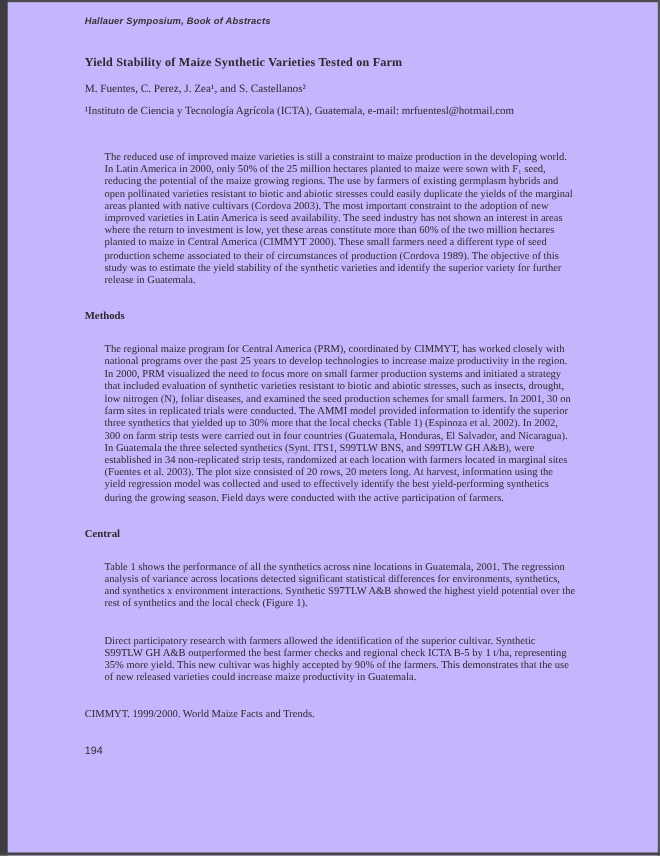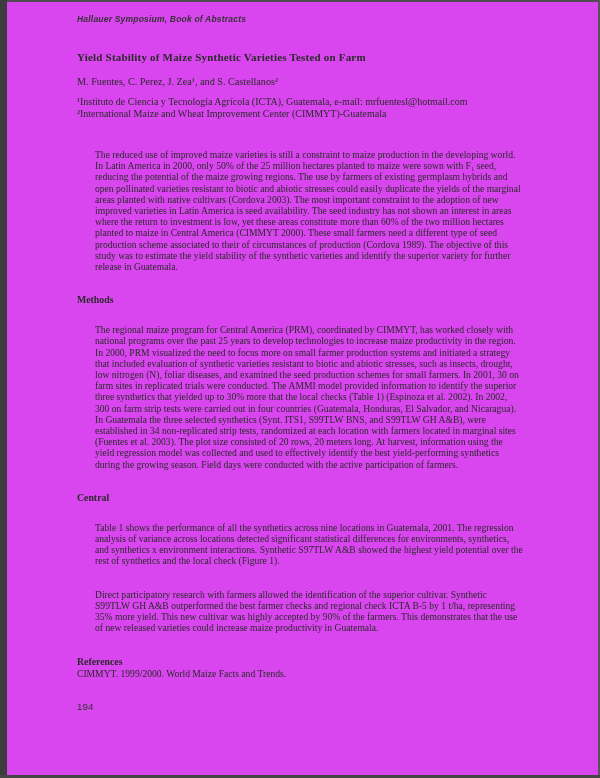--- a/index.html
+++ b/index.html
@@ -4,21 +4,21 @@
 <style>
   html, body {
     margin: 0;
     padding: 0;
     background: #ffffff;
   }
   .page {
     position: relative;
     width: 600px;
     height: 778px;
-    background: #d946ef;
+    background: #c4b5fd;
     overflow: hidden;
     box-sizing: border-box;
     font-family: "Liberation Serif", serif;
     color: #2a2a2a;
   }
   
   .edge { position: absolute; background: #424242; }
   .edge-top    { top: 0; left: 0; width: 100%; height: 2px; background: #4d4d4d; }
   .edge-left   { top: 0; left: 0; width: 7px; height: 100%; background: #3d3d3d; }
   .edge-right  { top: 0; right: 0; width: 2px; height: 100%; background: #565656; }
@@ -94,21 +94,20 @@
   <div class="content">
 
     <div class="running-header">Hallauer Symposium, Book of Abstracts</div>
 
     <div class="title">Yield Stability of Maize Synthetic Varieties Tested on Farm</div>
 
     <div class="authors">M. Fuentes, C. Perez, J. Zea¹, and S. Castellanos²</div>
 
     <div class="affil-block">
       <p class="affiliation">¹Instituto de Ciencia y Tecnología Agrícola (ICTA), Guatemala, e-mail: mrfuentesl@hotmail.com</p>
-      <p class="affiliation">²International Maize and Wheat Improvement Center (CIMMYT)-Guatemala</p>
     </div>
 
     <div class="section">
       <p class="section-body">The reduced use of improved maize varieties is still a constraint to maize production in the developing world. In Latin America in 2000, only 50% of the 25 million hectares planted to maize were sown with F₁ seed, reducing the potential of the maize growing regions. The use by farmers of existing germplasm hybrids and open pollinated varieties resistant to biotic and abiotic stresses could easily duplicate the yields of the marginal areas planted with native cultivars (Cordova 2003). The most important constraint to the adoption of new improved varieties in Latin America is seed availability. The seed industry has not shown an interest in areas where the return to investment is low, yet these areas constitute more than 60% of the two million hectares planted to maize in Central America (CIMMYT 2000). These small farmers need a different type of seed production scheme associated to their of circumstances of production (Cordova 1989). The objective of this study was to estimate the yield stability of the synthetic varieties and identify the superior variety for further release in Guatemala.</p>
     </div>
 
     <div class="section">
       <p class="section-heading">Methods</p>
       <p class="section-body">The regional maize program for Central America (PRM), coordinated by CIMMYT, has worked closely with national programs over the past 25 years to develop technologies to increase maize productivity in the region. In 2000, PRM visualized the need to focus more on small farmer production systems and initiated a strategy that included evaluation of synthetic varieties resistant to biotic and abiotic stresses, such as insects, drought, low nitrogen (N), foliar diseases, and examined the seed production schemes for small farmers. In 2001, 30 on farm sites in replicated trials were conducted. The AMMI model provided information to identify the superior three synthetics that yielded up to 30% more that the local checks (Table 1) (Espinoza et al. 2002). In 2002, 300 on farm strip tests were carried out in four countries (Guatemala, Honduras, El Salvador, and Nicaragua). In Guatemala the three selected synthetics (Synt. ITS1, S99TLW BNS, and S99TLW GH A&amp;B), were established in 34 non-replicated strip tests, randomized at each location with farmers located in marginal sites (Fuentes et al. 2003). The plot size consisted of 20 rows, 20 meters long. At harvest, information using the yield regression model was collected and used to effectively identify the best yield-performing synthetics during the growing season. Field days were conducted with the active participation of farmers.</p>
     </div>
@@ -116,20 +115,19 @@
     <div class="section">
       <p class="section-heading">Central</p>
       <p class="section-body">Table 1 shows the performance of all the synthetics across nine locations in Guatemala, 2001. The regression analysis of variance across locations detected significant statistical differences for environments, synthetics, and synthetics x environment interactions. Synthetic S97TLW A&amp;B showed the highest yield potential over the rest of synthetics and the local check (Figure 1).</p>
     </div>
 
     <div class="section">
       <p class="section-body">Direct participatory research with farmers allowed the identification of the superior cultivar. Synthetic S99TLW GH A&amp;B outperformed the best farmer checks and regional check ICTA B-5 by 1 t/ha, representing 35% more yield. This new cultivar was highly accepted by 90% of the farmers. This demonstrates that the use of new released varieties could increase maize productivity in Guatemala.</p>
     </div>
 
     <div class="section">
-      <p class="section-heading">References</p>
       <p class="reference-line">CIMMYT. 1999/2000. World Maize Facts and Trends.</p>
     </div>
 
     <div class="page-number">194</div>
 
   </div>
 </div>
 
 </body></html>

